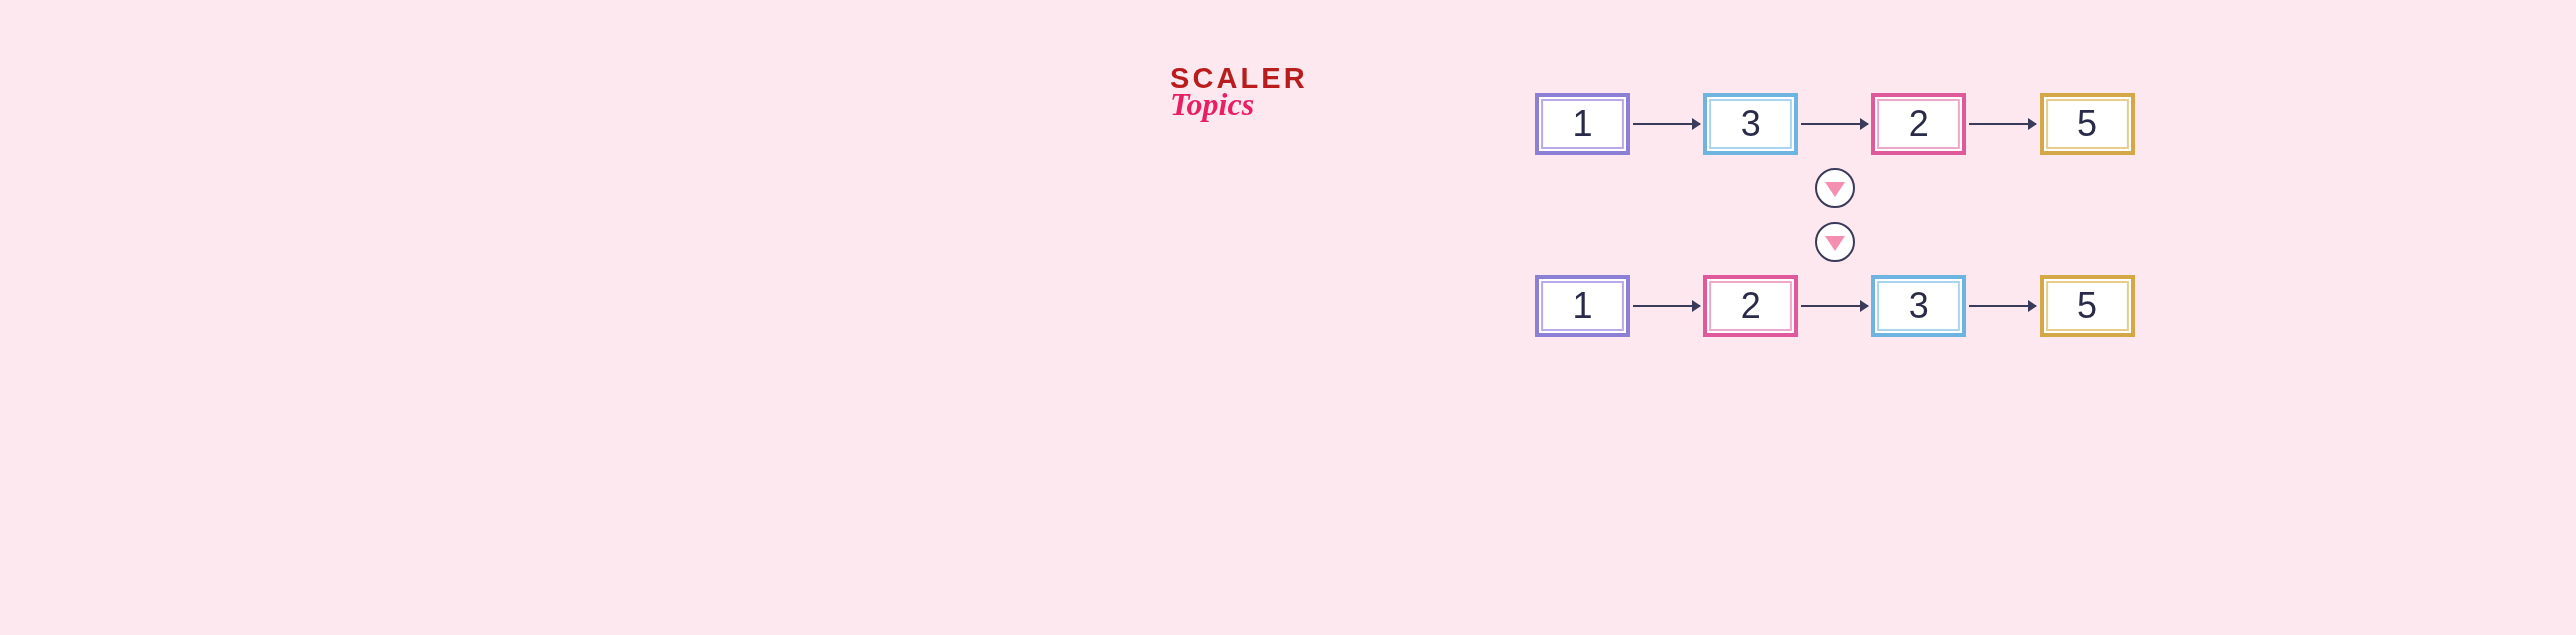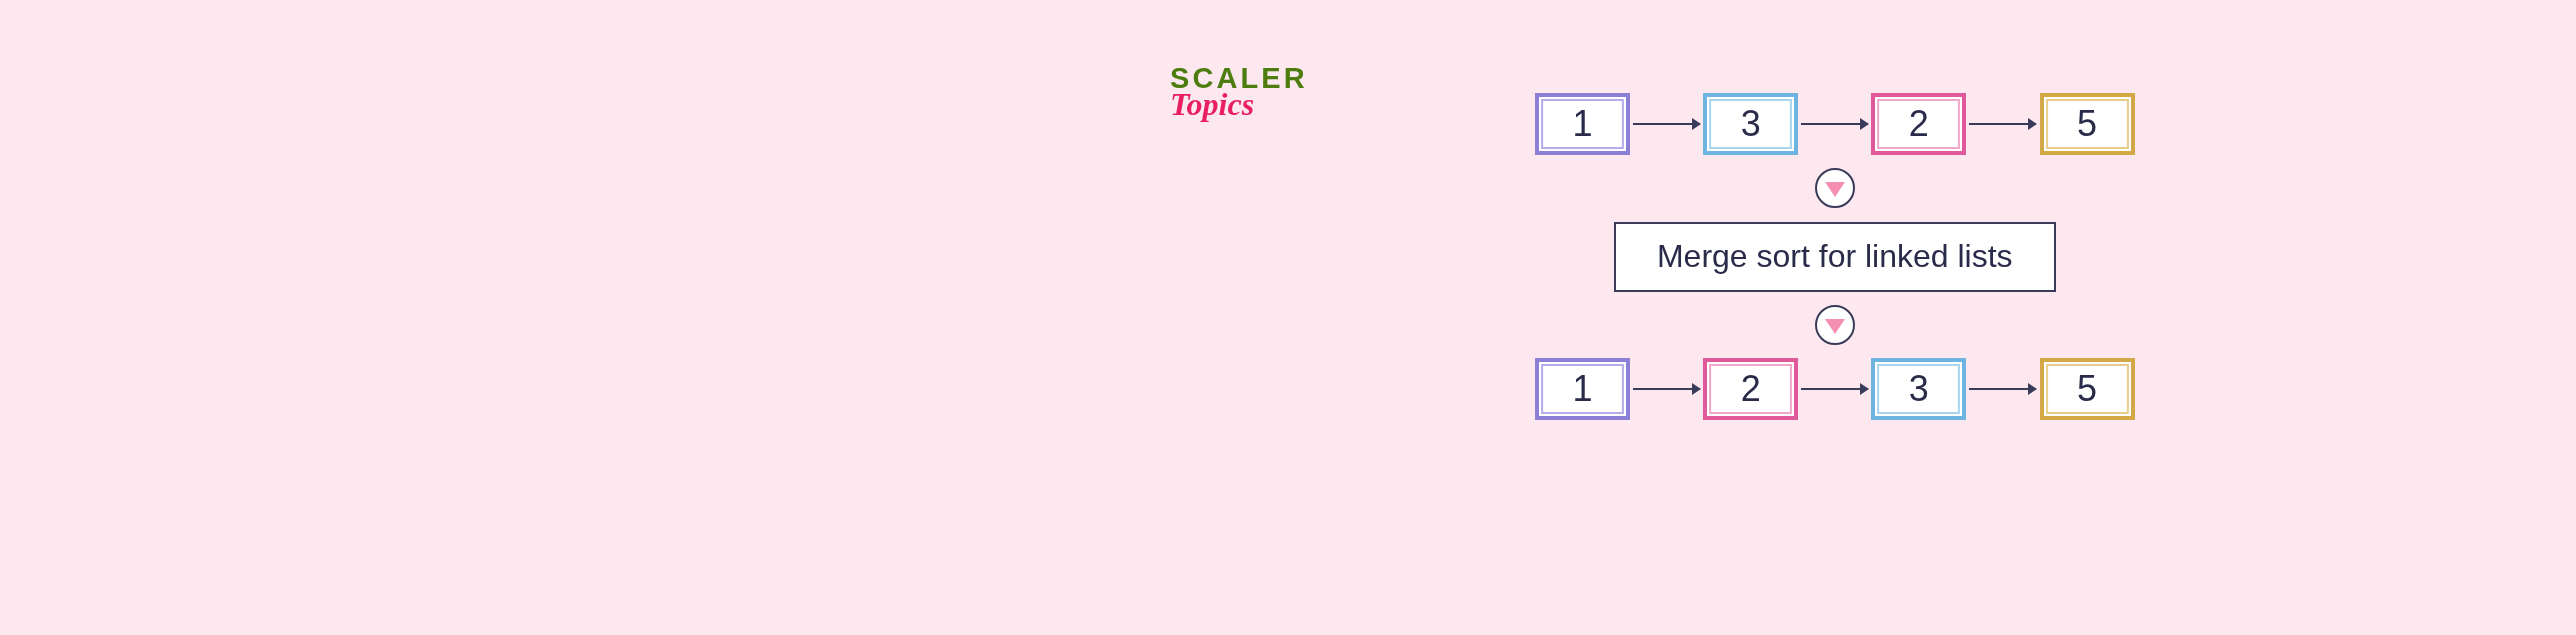--- a/index.html
+++ b/index.html
@@ -12,21 +12,21 @@
   }
   .logo {
     position: absolute;
     left: 1170px;
     top: 62px;
   }
   .logo-scaler {
     font-weight: 900;
     font-size: 29px;
     letter-spacing: 3.1px;
-    color: #4d7c0f;
+    color: #b91c1c;
   }
   .logo-topics {
     font-family: "Brush Script MT", cursive;
     font-size: 32px;
     color: #e91e63;
     font-weight: 700;
     margin-top: -9.3px;
     font-style: italic;
   }
   .diagram {
@@ -120,21 +120,20 @@
     <div class="arrow"></div>
     <div class="node pink">2</div>
     <div class="arrow"></div>
     <div class="node gold">5</div>
   </div>
 
   <div class="down-circle">
     <div class="down-triangle"></div>
   </div>
 
-  <div class="title-box">Merge sort for linked lists</div>
 
   <div class="down-circle">
     <div class="down-triangle"></div>
   </div>
 
   <div class="linked-list">
     <div class="node purple">1</div>
     <div class="arrow"></div>
     <div class="node pink">2</div>
     <div class="arrow"></div>

